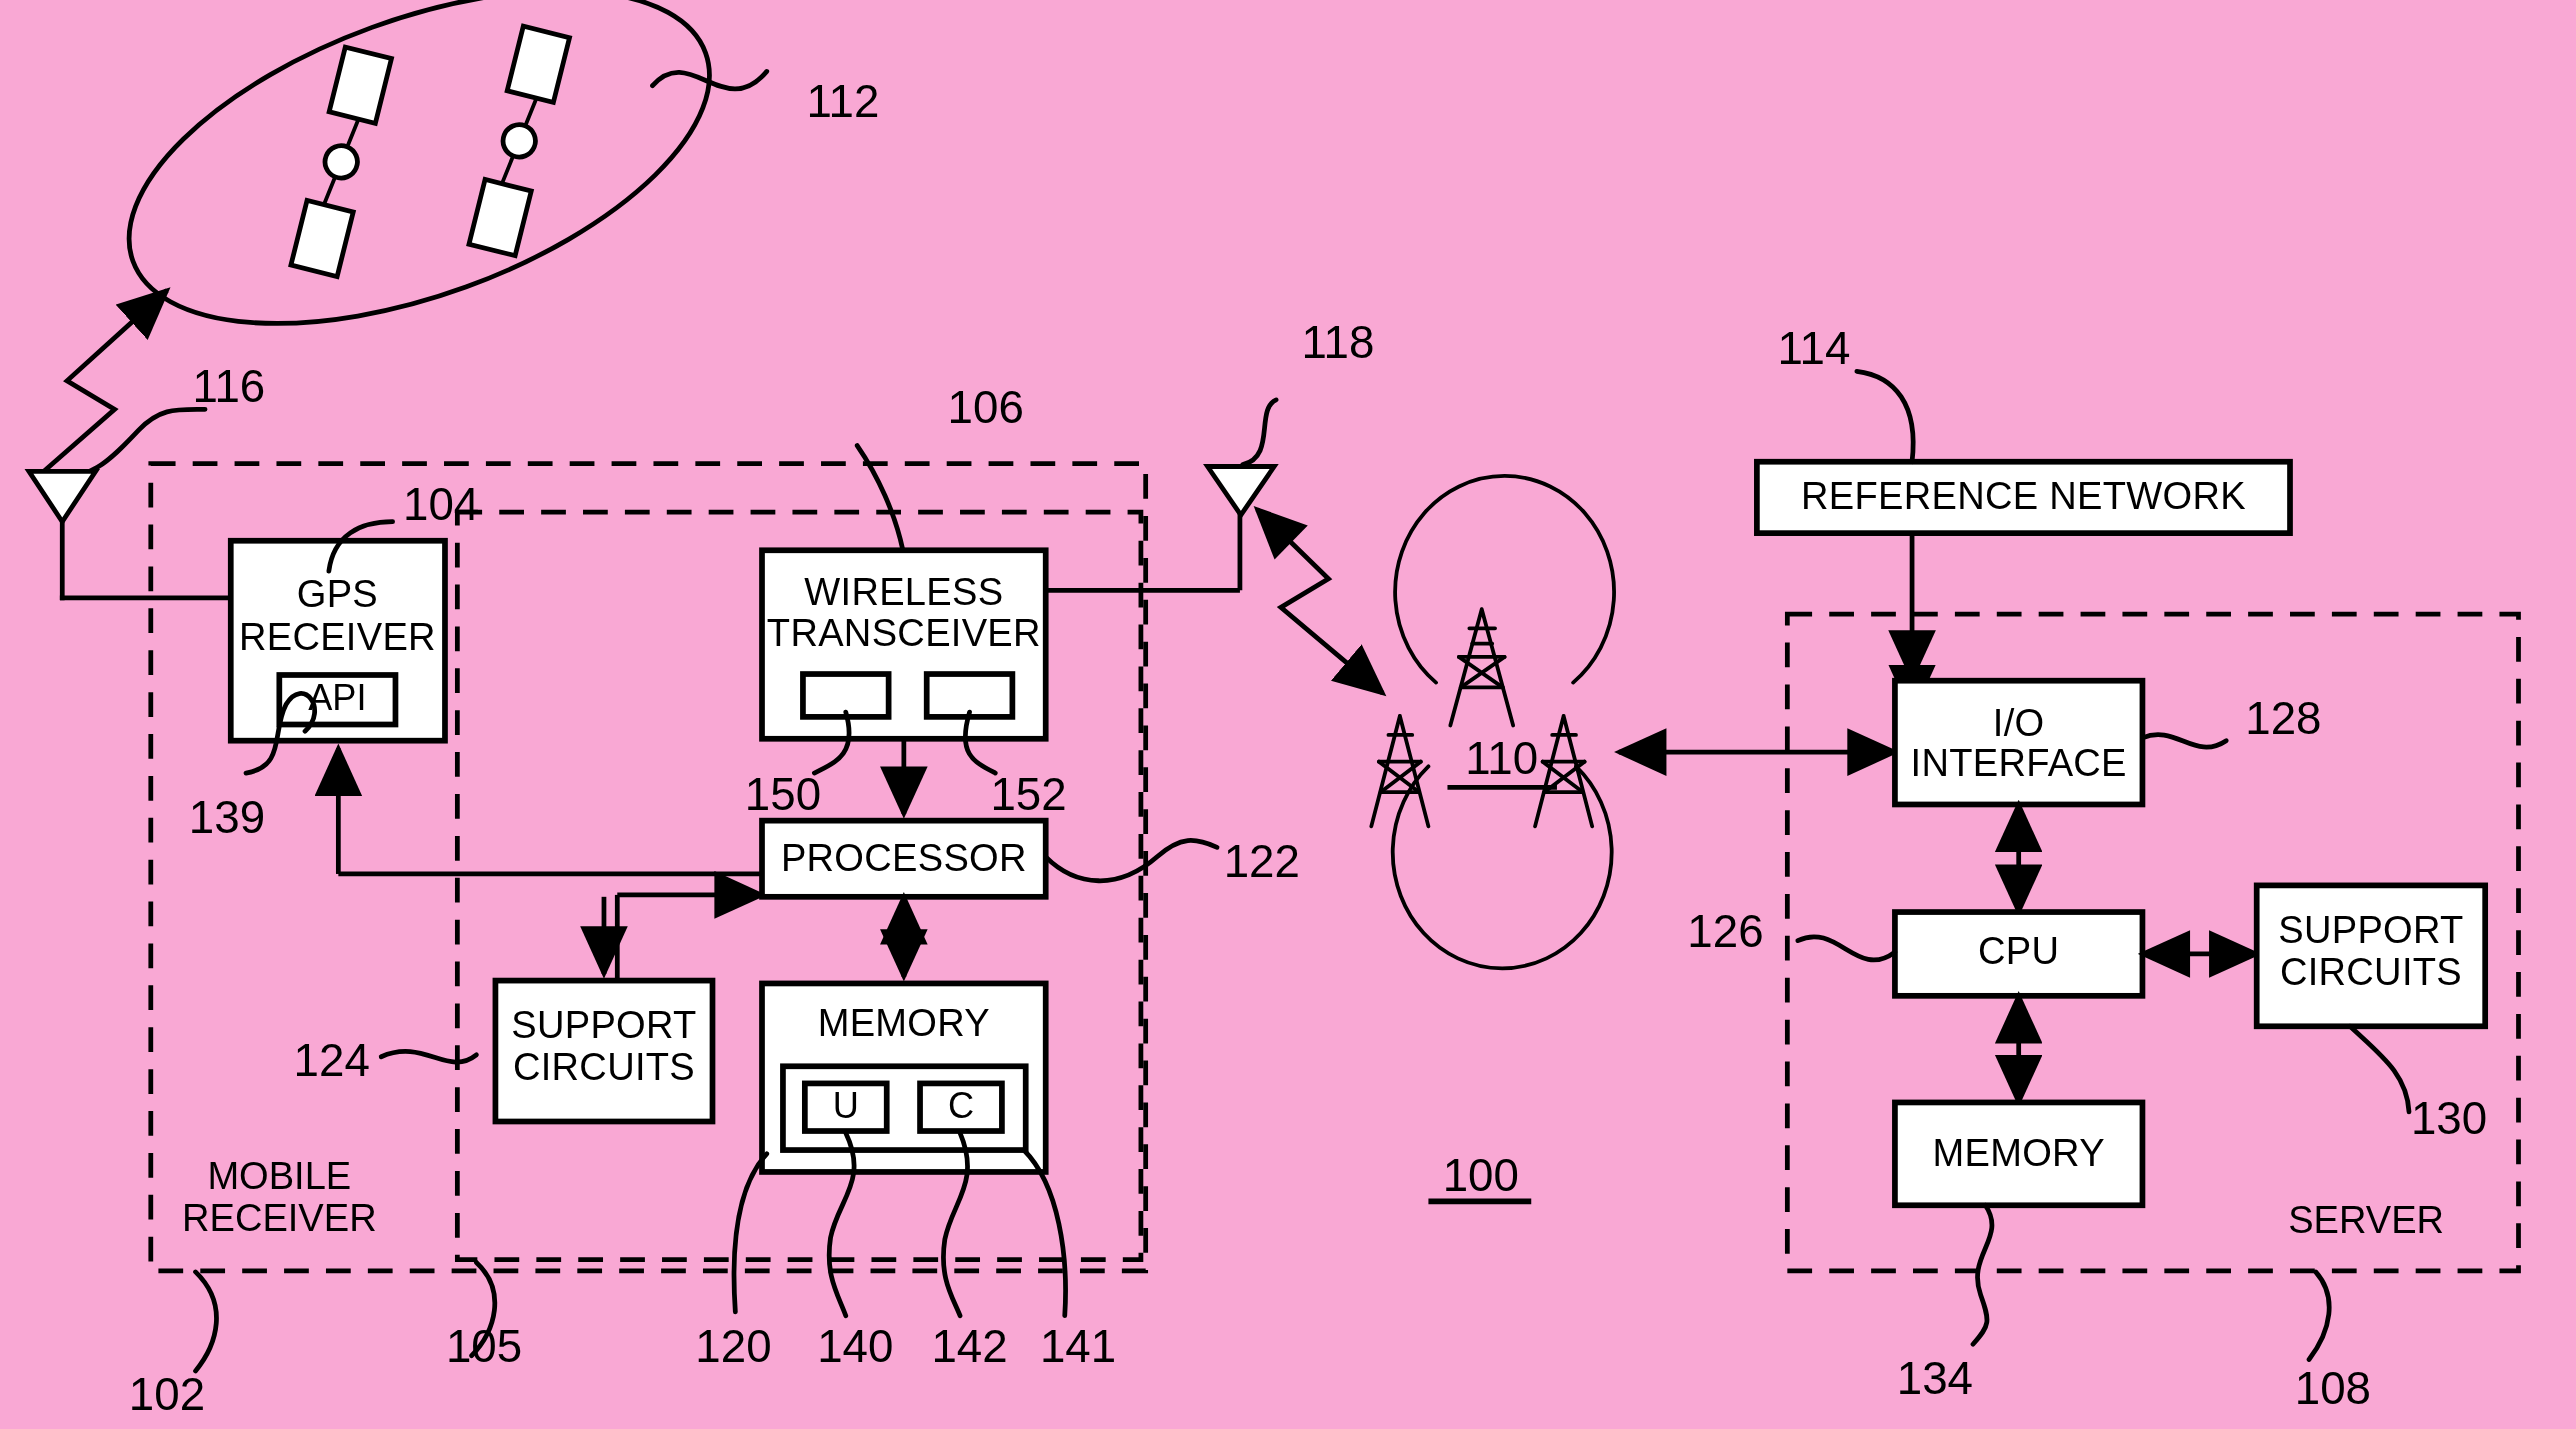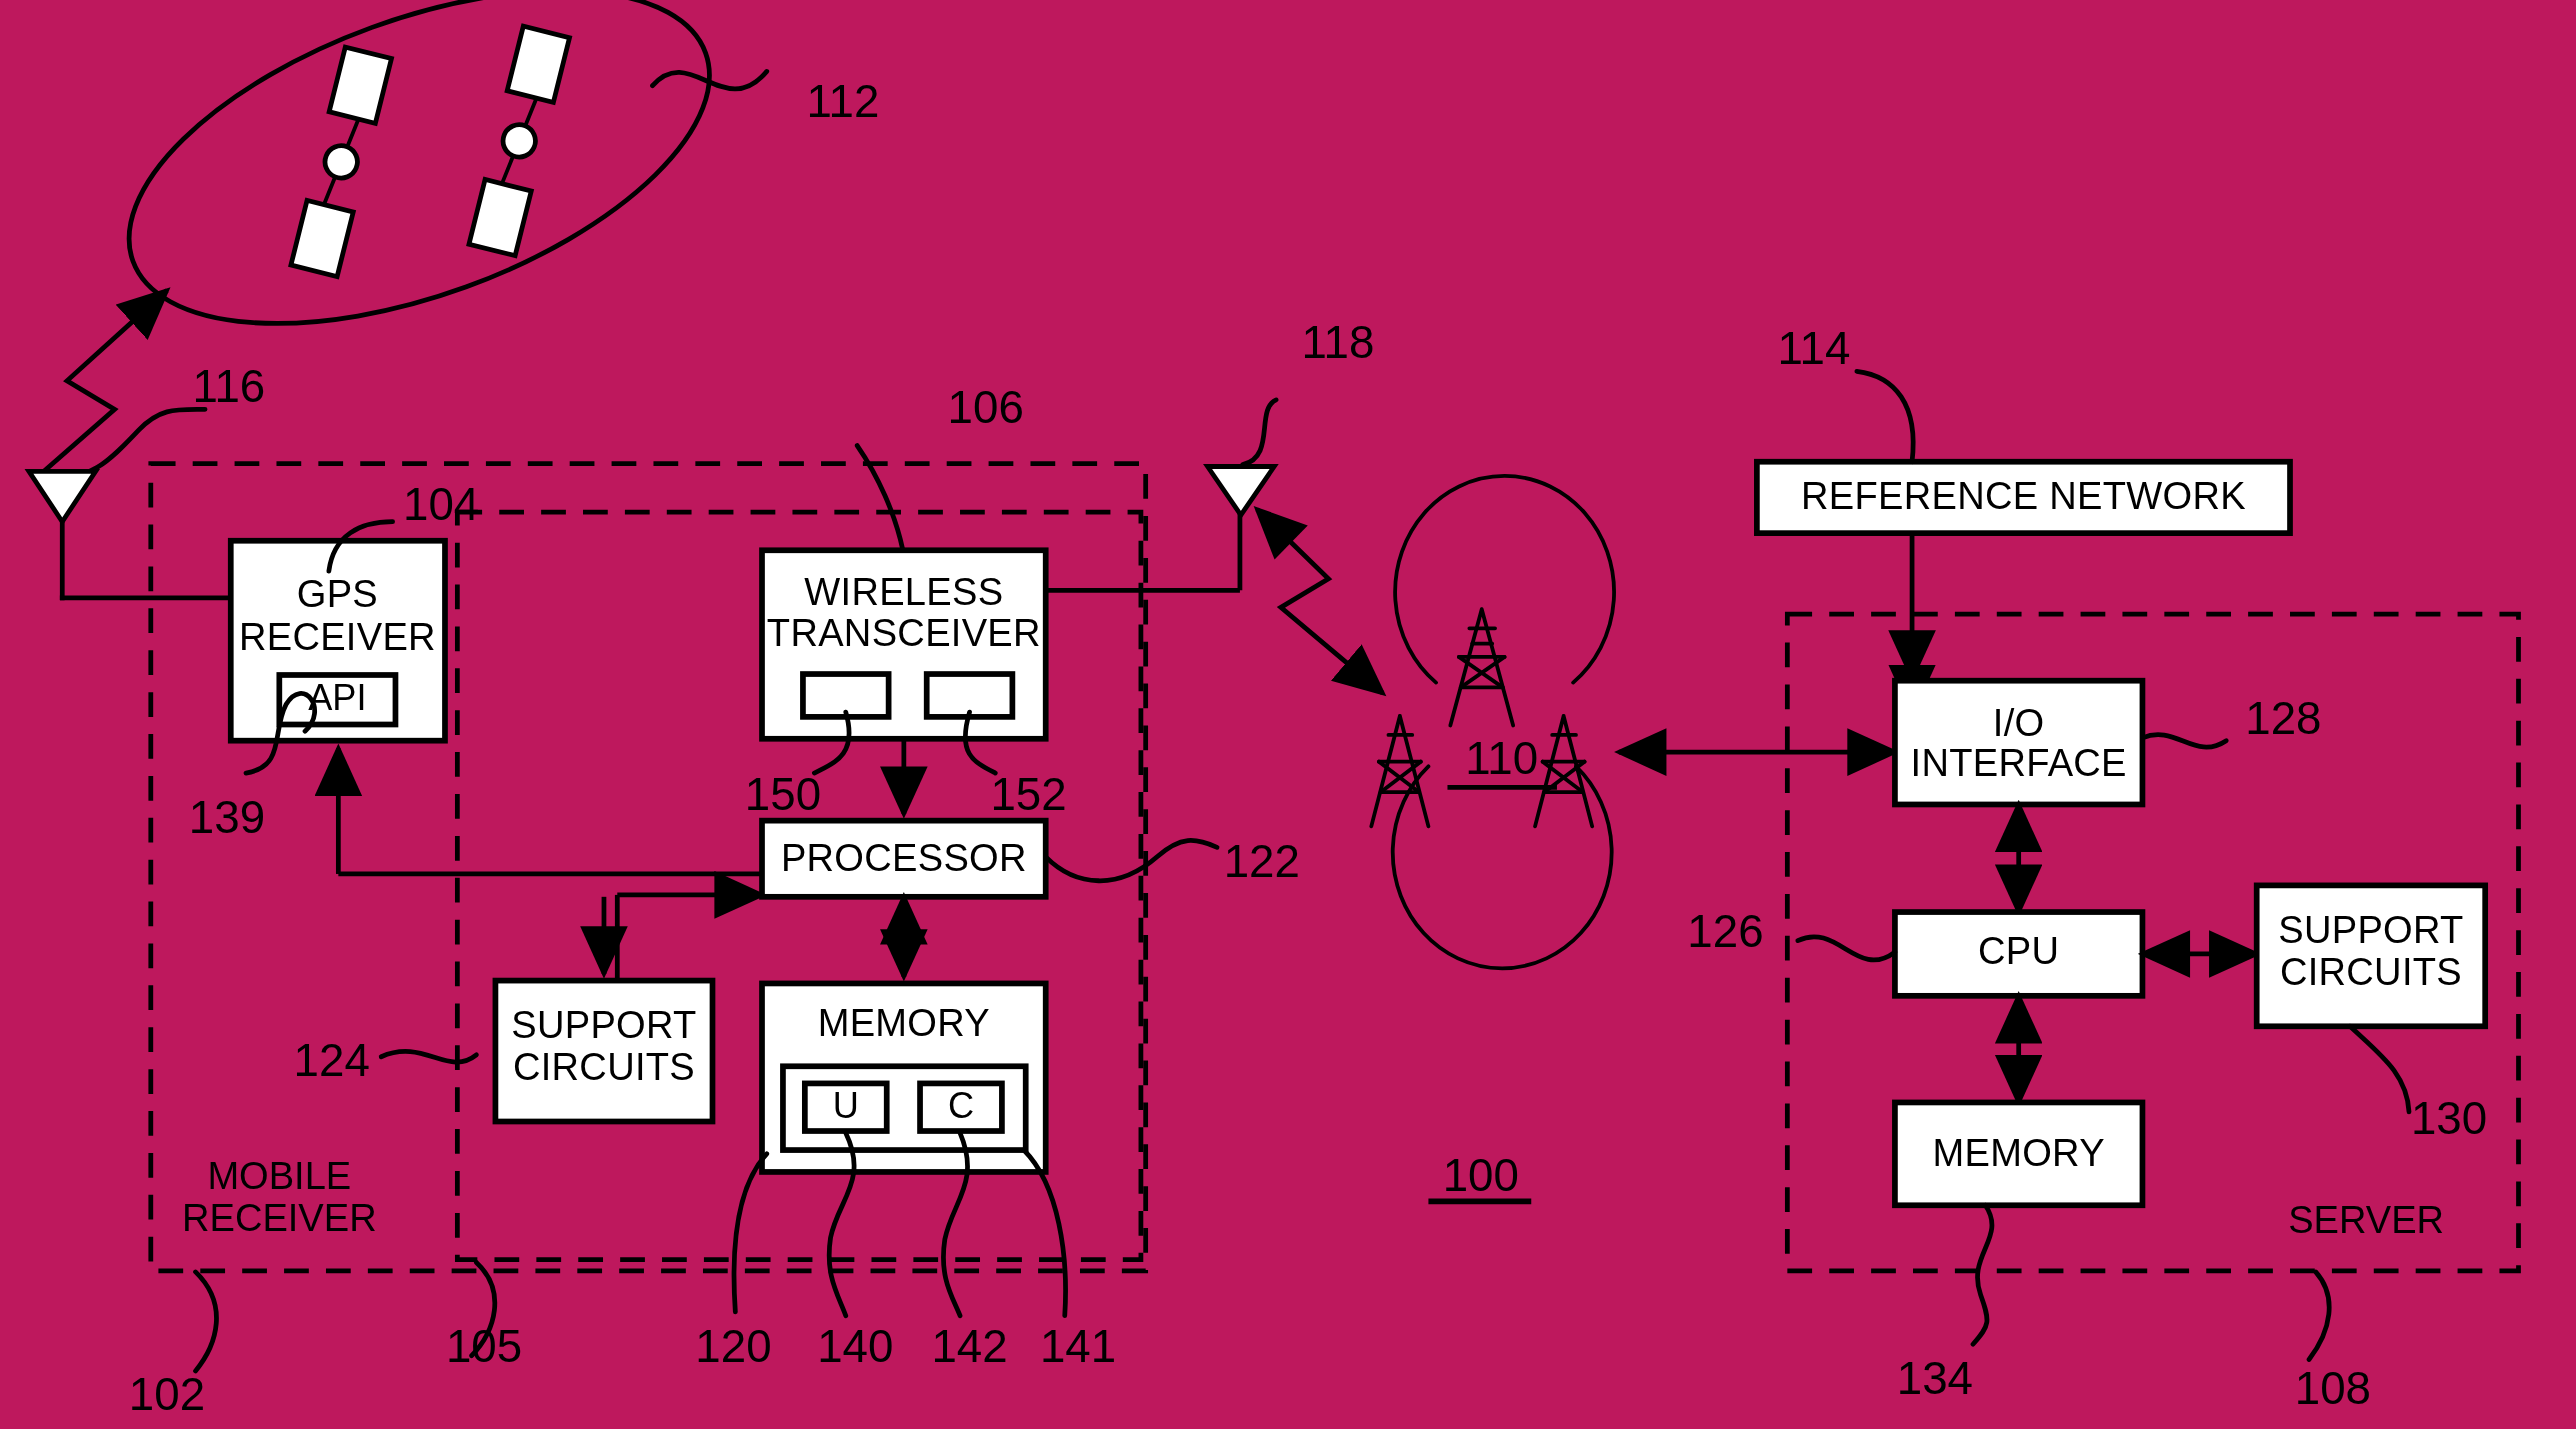--- a/index.html
+++ b/index.html
@@ -4,21 +4,21 @@
 <style>
   html, body {
     margin: 0;
     padding: 0;
     background: #ffffff;
   }
   #canvas-wrap {
     position: relative;
     width: 2576px;
     height: 1429px;
-    background: #be185d;
+    background: #f9a8d4;
     overflow: hidden;
   }
   svg#diagram {
     position: absolute;
     top: 0; left: 0;
     width: 2576px;
     height: 1429px;
   }
   .stroke {
     fill: none;

